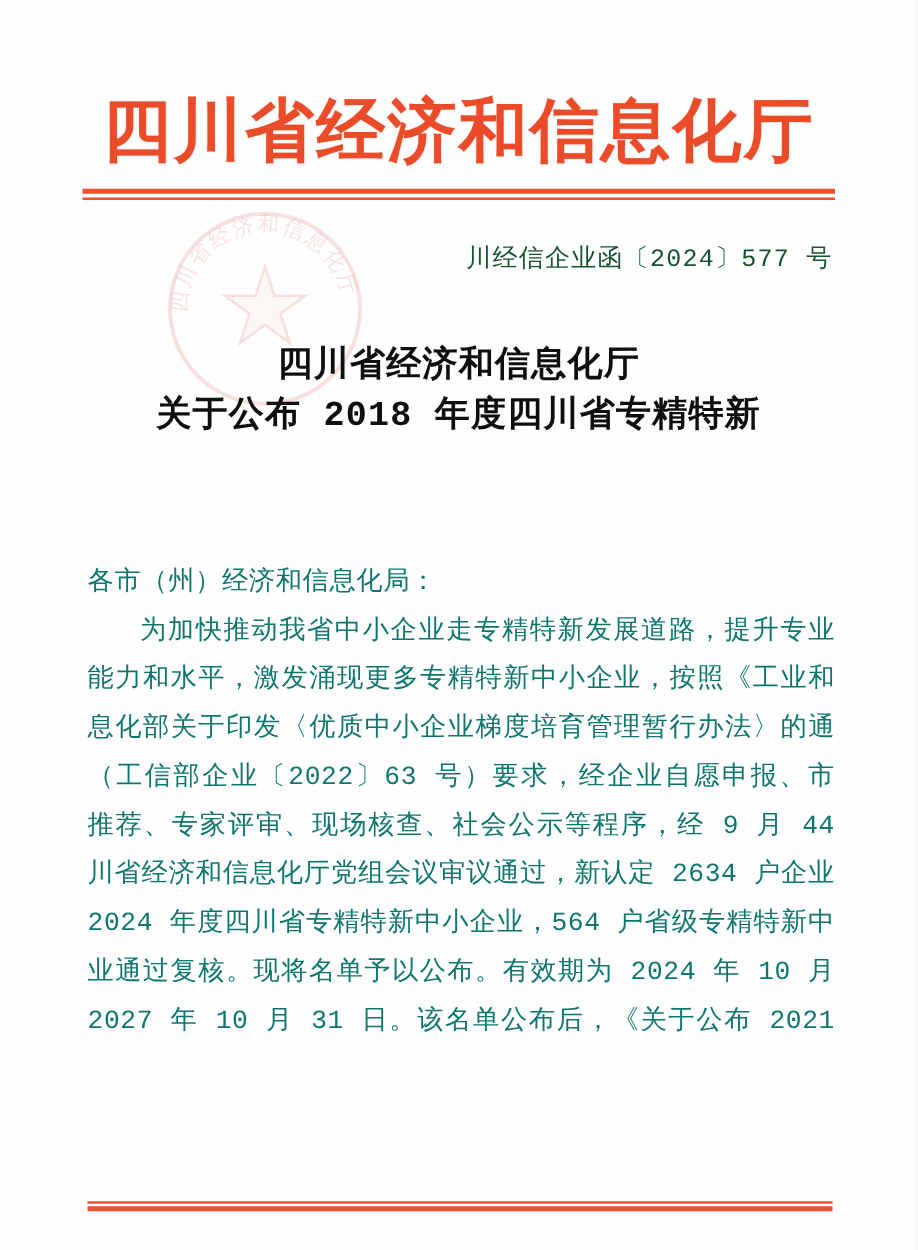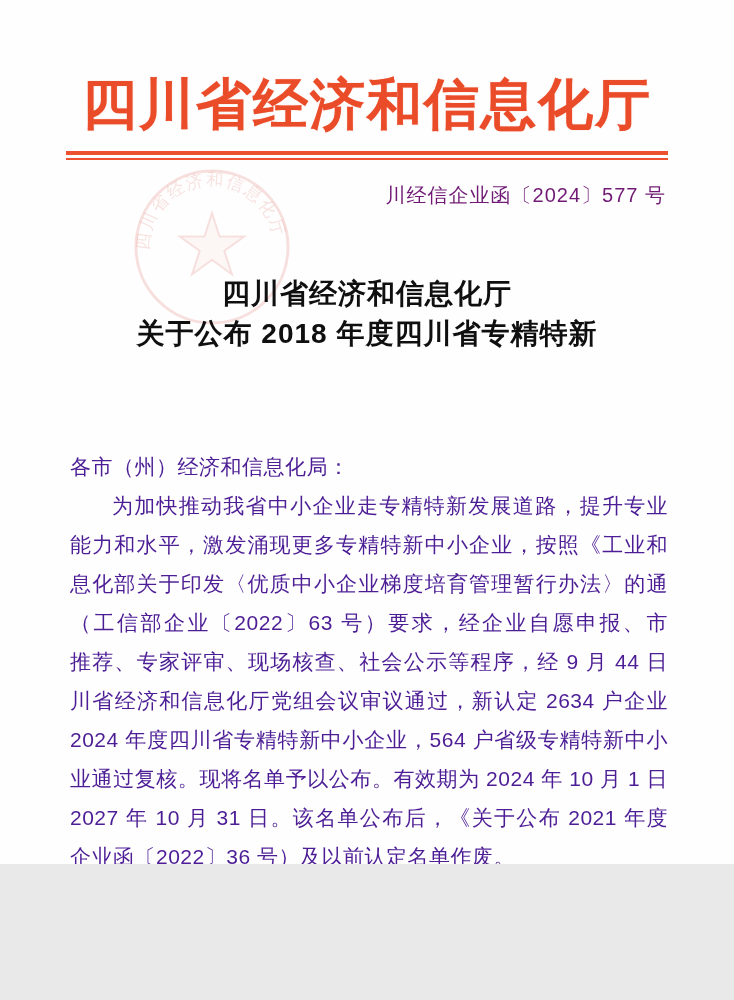--- a/index.html
+++ b/index.html
@@ -1,24 +1,24 @@
 <!DOCTYPE html>
 <html><head>
 <meta charset="utf-8">
 <style>
   * { margin: 0; padding: 0; box-sizing: border-box; }
   html, body { background: #e9e9e9; }
   .page {
     position: relative;
     width: 734px;
-    height: 864px;
+    height: 1000px;
     margin: 0 auto;
     background: #fefefe;
     overflow: hidden;
-    font-family: Liberation Sans, sans-serif;
+    font-family: Liberation Mono, monospace;
   }
   
   .agency {
     position: absolute;
     top: 68px; left: 0; right: 0;
     text-align: center;
     font-size: 55px;
     font-weight: bold;
     letter-spacing: 2px;
     color: #ea4b29;
@@ -31,23 +31,23 @@
   .rule-top .gap   { height: 3px; background: transparent; }
   .rule-top .thin  { height: 2px; background: #ec5130; }
   
   .rule-bottom { position: absolute; top: 961px; left: 70px; right: 68px; }
   .rule-bottom .thin  { height: 2px; background: #ec5130; }
   .rule-bottom .gap   { height: 2px; background: transparent; }
   .rule-bottom .thick { height: 4px; background: #ec5130; }
 
   .docnum {
     position: absolute;
-    top: 182px; right: 68px;
+    top: 193px; right: 68px;
     font-size: 20px;
-    color: #701a75;
+    color: #14532d;
     letter-spacing: 1px;
     white-space: nowrap;
   }
   
   .seal {
     position: absolute;
     top: 166px; left: 131px;
     width: 162px; height: 162px;
     opacity: 0.55;
     pointer-events: none;
@@ -61,21 +61,21 @@
   .title-block .tline {
     font-size: 28px;
     font-weight: bold;
     letter-spacing: 1px;
     line-height: 40px;
     white-space: nowrap;
   }
   .body-block {
     position: absolute;
     top: 447px; left: 70px; right: 66px;
-    color: #4c1d95;
+    color: #0f766e;
     font-size: 21px;
   }
   .body-block .line {
     line-height: 39px;
     height: 39px;
     white-space: nowrap;
     letter-spacing: 0.5px;
   }
   .body-block .line.j {
     text-align: justify;
@@ -120,21 +120,20 @@
     <div class="line">各市（州）经济和信息化局：</div>
     <div class="line j indent">为加快推动我省中小企业走专精特新发展道路，提升专业化</div>
     <div class="line j">能力和水平，激发涌现更多专精特新中小企业，按照《工业和信</div>
     <div class="line j">息化部关于印发〈优质中小企业梯度培育管理暂行办法〉的通知》</div>
     <div class="line j">（工信部企业〔2022〕63 号）要求，经企业自愿申报、市（州）</div>
     <div class="line j">推荐、专家评审、现场核查、社会公示等程序，经 9 月 44 日四</div>
     <div class="line j">川省经济和信息化厅党组会议审议通过，新认定 2634 户企业为</div>
     <div class="line j">2024 年度四川省专精特新中小企业，564 户省级专精特新中小企</div>
     <div class="line j">业通过复核。现将名单予以公布。有效期为 2024 年 10 月 1 日至</div>
     <div class="line j">2027 年 10 月 31 日。该名单公布后，《关于公布 2021 年度四川</div>
-    <div class="line">企业函〔2022〕36 号）及以前认定名单作废。</div>
   </div>
 
   <div class="rule-bottom">
     <div class="thin"></div>
     <div class="gap"></div>
     <div class="thick"></div>
   </div>
 
 </div>
 

